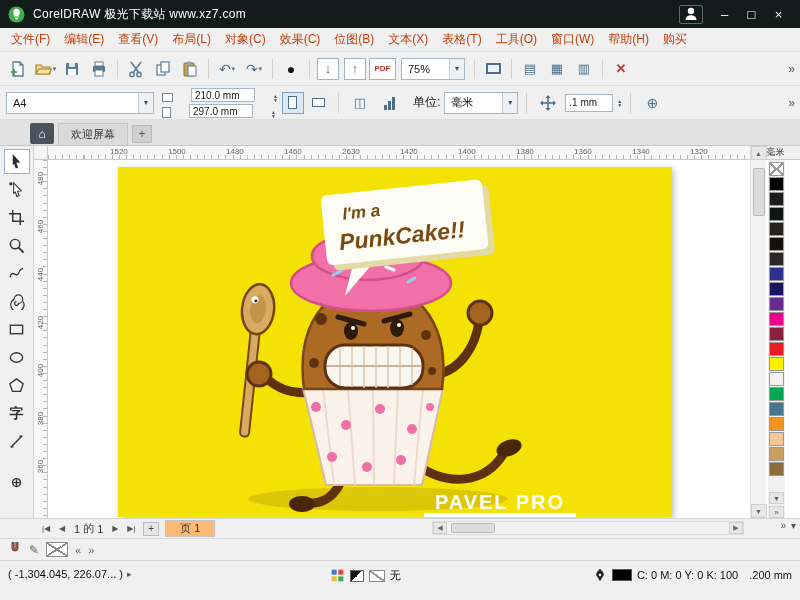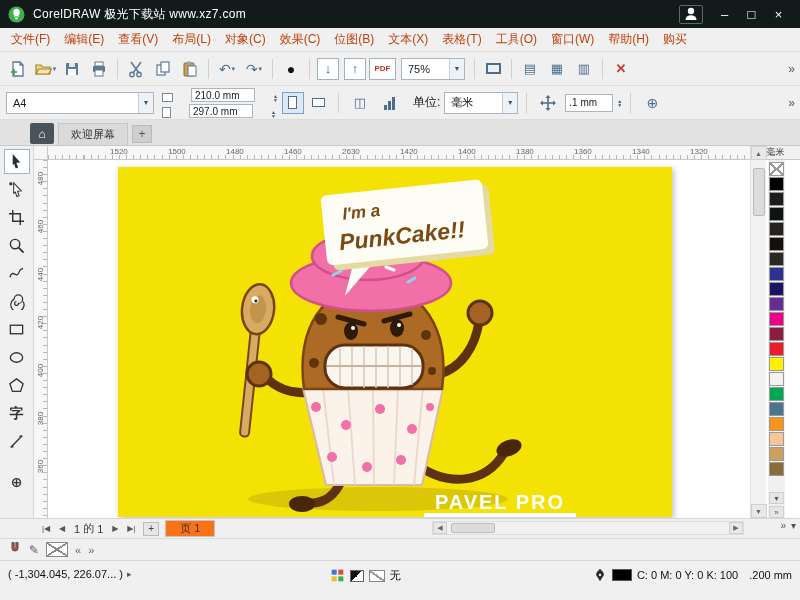--- a/index.html
+++ b/index.html
@@ -80,21 +80,21 @@
 .palette{position:absolute;left:768px;top:14px;width:17px;height:358px;background:#f0f0f0;display:flex;flex-direction:column;align-items:center;padding-top:1px}
 .swatch{width:15px;height:14px;border:1px solid #9a9a9a;margin-top:1px;flex:none}
 .swatch.nocolor{background-color:#fff;background-image:linear-gradient(to top right,transparent 44%,#999 44%,#999 56%,transparent 56%),linear-gradient(to bottom right,transparent 44%,#999 44%,#999 56%,transparent 56%)}
 .palspacer{flex:1}
 .palbtn{width:15px;height:12px;display:flex;align-items:center;justify-content:center;font-size:8px;color:#555;background:#e6e6e6;border:1px solid #cfcfcf;margin-top:2px;flex:none}
 
 .pagebar{position:absolute;left:0;top:518px;width:800px;height:20px;background:#f0f0f0;border-top:1px solid #d5d5d5;display:flex;align-items:center;padding-left:38px;font-size:10px;color:#333}
 .pgbtn{min-width:16px;height:16px;display:flex;align-items:center;justify-content:center;font-size:8px;color:#555}
 .pginfo{display:flex;gap:3px;align-items:center;font-size:11px;margin:0 4px}
 .addpage{width:16px;height:14px;border:1px solid #bbb;background:#e6e6e6;font-size:10px;display:flex;align-items:center;justify-content:center;color:#444;margin:0 4px}
-.pagetab{height:17px;background:#f97316;border:1px solid #c5c5c5;display:flex;align-items:center;padding:4px 14px;font-size:11px;margin-left:2px}
+.pagetab{height:17px;background:#fdba74;border:1px solid #c5c5c5;display:flex;align-items:center;padding:4px 14px;font-size:11px;margin-left:2px}
 .hscroll{position:absolute;left:432px;top:521px;width:312px;height:14px;display:flex;background:#f2f2f2;border:1px solid #ddd}
 .hscroll .scrbtn{height:12px;width:14px}
 .htrack{flex:1;position:relative}
 .hthumb{position:absolute;left:4px;top:1px;width:44px;height:10px;background:#dcdcdc;border:1px solid #bbb;border-radius:2px}
 .pbright{position:absolute;right:4px;top:520px;display:flex;gap:5px;color:#555;font-size:10px}
 
 .droprow{position:absolute;left:0;top:538px;width:800px;height:22px;background:#f0f0f0;border-top:1px solid #dcdcdc;display:flex;align-items:center;padding:0 8px;gap:7px}
 .dropicon{color:#555;font-size:12px}
 .nofillwell{width:22px;height:15px;border:1px solid #8a8a8a;background-color:#fff;background-image:linear-gradient(to top right,transparent 46%,#888 46%,#888 54%,transparent 54%),linear-gradient(to bottom right,transparent 46%,#888 46%,#888 54%,transparent 54%)}
 .drophint{flex:1;text-align:center;font-size:11px;color:#444}

